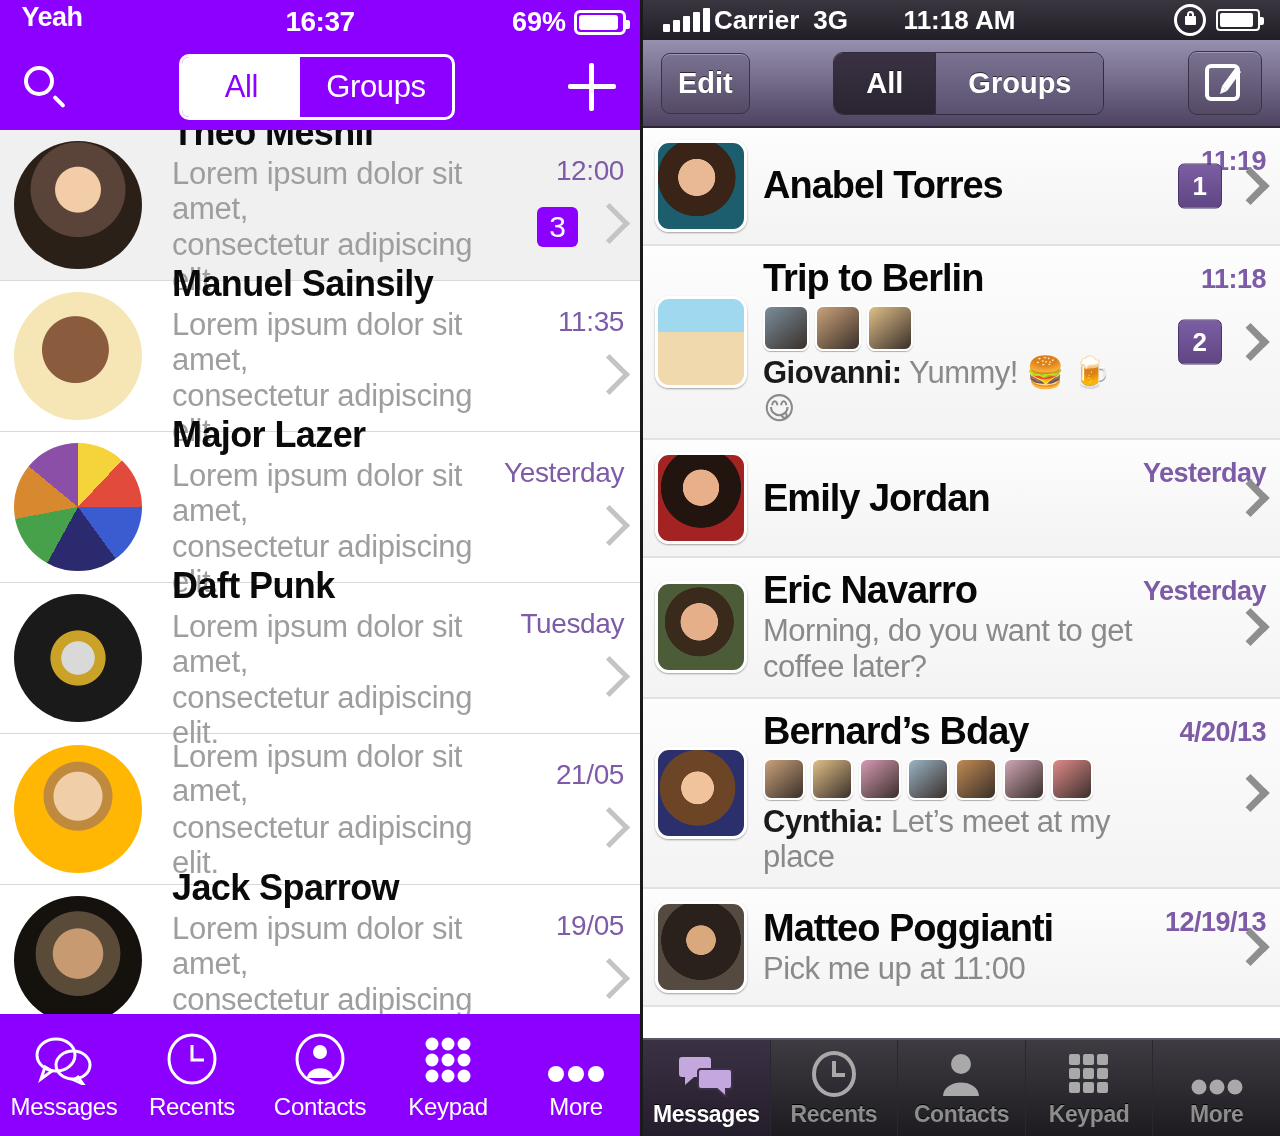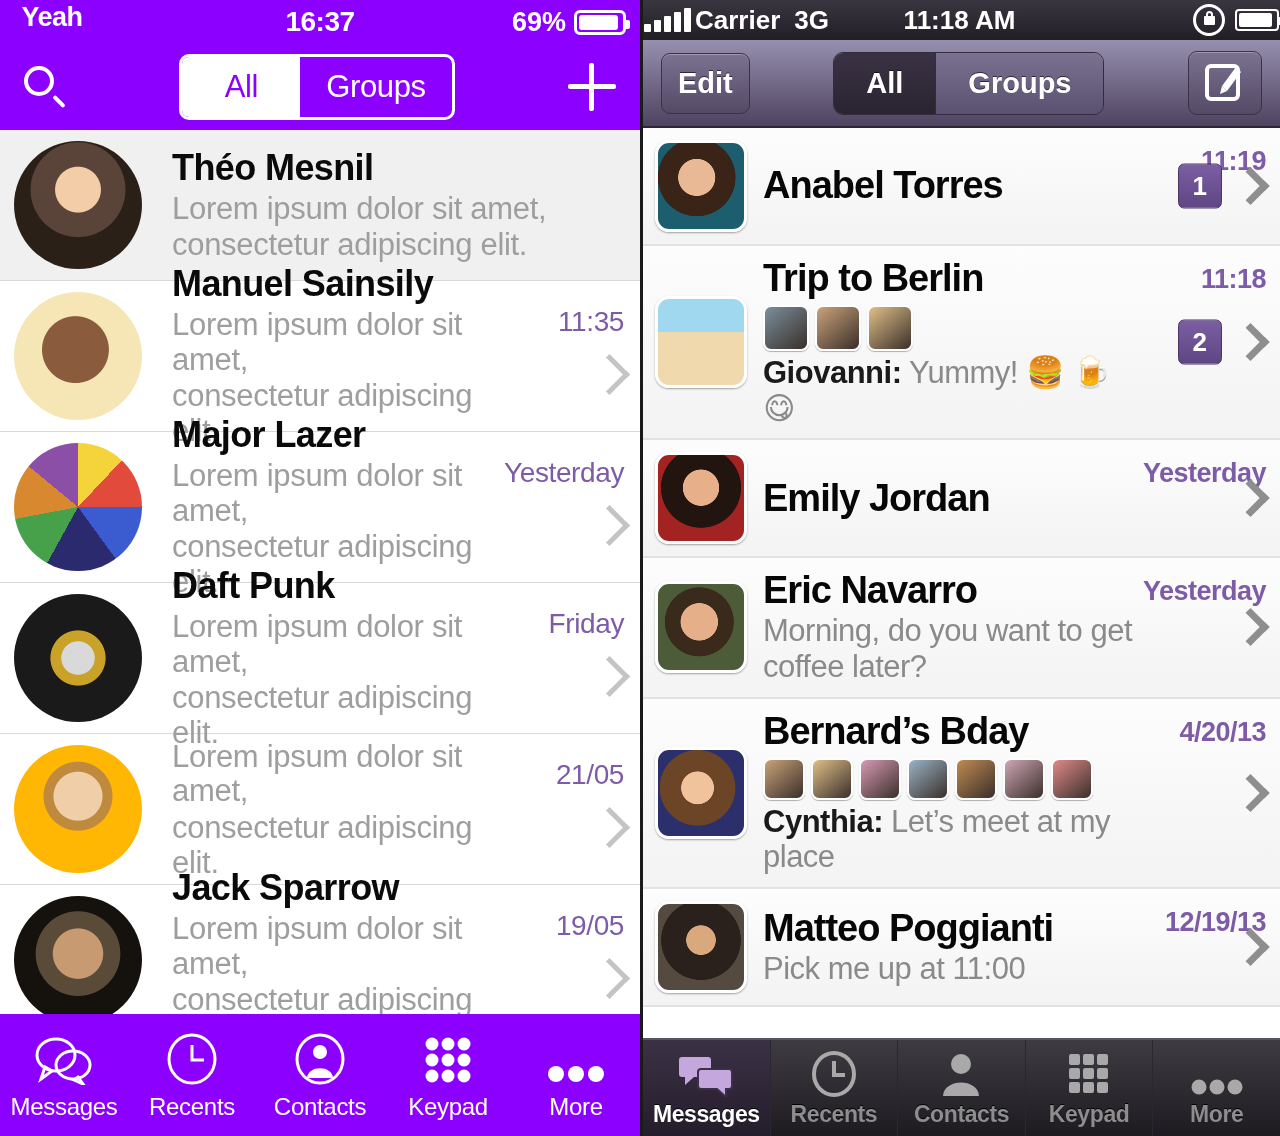--- a/index.html
+++ b/index.html
@@ -50,21 +50,21 @@
   .badge7{position:absolute;right:62px;top:66px;background:#8c00ff;color:#fff;font-size:30px;border-radius:6px;padding:3px 12px;}
   .chev7{position:absolute;right:16px;top:68px;width:24px;height:24px;border-top:5px solid #c4c4c4;border-right:5px solid #c4c4c4;transform:rotate(45deg);}
 
   .ios7-tabbar{position:absolute;bottom:0;left:0;width:640px;height:122px;background:#8c00ff;display:flex;}
   .tab7{flex:1;display:flex;flex-direction:column;align-items:center;justify-content:center;gap:8px;color:#fff;cursor:pointer;}
   .tab7 .lbl{font-size:24px;letter-spacing:-.3px;}
   .ic7{height:56px;display:flex;align-items:flex-end;justify-content:center;position:relative;width:70px;}
 
   
   .ios6{position:relative;width:640px;height:1136px;background:#fff;overflow:hidden;border-left:3px solid #1a1a1a;box-sizing:border-box;}
-  .ios6-statusbar{height:40px;background:linear-gradient(#3a3640,#211e26);color:#fff;display:flex;align-items:center;padding:0 1px;box-sizing:border-box;position:relative;font-size:26px;font-weight:bold;}
+  .ios6-statusbar{height:40px;background:linear-gradient(#3a3640,#211e26);color:#fff;display:flex;align-items:center;padding:0 20px;box-sizing:border-box;position:relative;font-size:26px;font-weight:bold;}
   .bars6{display:flex;align-items:flex-end;gap:3px;height:24px;margin-right:4px;}
   .bars6 i{width:7px;background:#fff;display:block;border-radius:1px;}
   .ios6-clock{position:absolute;left:0;right:4px;text-align:center;font-size:26px;font-weight:bold;}
   .ios6-right{margin-left:auto;display:flex;align-items:center;gap:10px;}
   .lock6{width:32px;height:32px;border:3px solid #fff;border-radius:50%;position:relative;box-sizing:border-box;display:flex;align-items:center;justify-content:center;}
   .lock6 em{width:11px;height:9px;background:#fff;border-radius:1px;position:relative;}
   .lock6 em:before{content:"";position:absolute;left:2px;top:-5px;width:7px;height:6px;border:2px solid #fff;border-bottom:0;border-radius:4px 4px 0 0;box-sizing:border-box;}
   .bat6{width:44px;height:22px;border:2px solid #fff;border-radius:4px;position:relative;box-sizing:border-box;}
   .bat6:after{content:"";position:absolute;right:-6px;top:6px;width:4px;height:8px;background:#fff;border-radius:0 2px 2px 0;}
   .bat6 em{position:absolute;left:2px;top:2px;bottom:2px;width:82%;background:#fff;border-radius:2px;display:block;}
@@ -146,20 +146,25 @@
     </div>
 
     <div class="ios7-list" id="list7">
         <div class="row7 sel">
           <div class="av7" style="background: radial-gradient(circle at 50% 38%, rgb(242, 205, 168) 0px, rgb(242, 205, 168) 22%, rgb(90, 67, 56) 23%, rgb(90, 67, 56) 46%, rgb(43, 32, 24) 47%, rgb(43, 32, 24) 100%);"></div>
           <div class="mid">
             <div class="n7">Théo Mesnil</div>
             <div class="p7">Lorem ipsum dolor sit amet,</div>
             <div class="p7">consectetur adipiscing elit.</div>
           </div>
+          <div class="right">
+            <div class="t7">12:00</div>
+            <div class="badge7">3</div>
+            <div class="chev7"></div>
+          </div>
         </div>
         <div class="row7">
           <div class="av7" style="background: radial-gradient(circle at 48% 45%, rgb(138, 91, 60) 0px, rgb(138, 91, 60) 34%, rgb(246, 230, 181) 35%, rgb(246, 230, 181) 100%);"></div>
           <div class="mid">
             <div class="n7">Manuel Sainsily</div>
             <div class="p7">Lorem ipsum dolor sit amet,</div>
             <div class="p7">consectetur adipiscing elit.</div>
           </div>
           <div class="right">
             <div class="t7">11:35</div>
@@ -179,21 +184,21 @@
           </div>
         </div>
         <div class="row7">
           <div class="av7" style="background: radial-gradient(circle, rgb(217, 217, 217) 0px, rgb(217, 217, 217) 18%, rgb(201, 162, 39) 19%, rgb(201, 162, 39) 30%, rgb(26, 26, 26) 31%, rgb(26, 26, 26) 100%);"></div>
           <div class="mid">
             <div class="n7">Daft Punk</div>
             <div class="p7">Lorem ipsum dolor sit amet,</div>
             <div class="p7">consectetur adipiscing elit.</div>
           </div>
           <div class="right">
-            <div class="t7">Friday</div>
+            <div class="t7">Tuesday</div>
             <div class="chev7"></div>
           </div>
         </div>
         <div class="row7">
           <div class="av7" style="background: radial-gradient(circle at 50% 40%, rgb(240, 207, 168) 0px, rgb(240, 207, 168) 24%, rgb(192, 138, 62) 25%, rgb(192, 138, 62) 34%, rgb(255, 183, 3) 35%, rgb(255, 183, 3) 100%);"></div>
           <div class="mid">
             <div class="p7">Lorem ipsum dolor sit amet,</div>
             <div class="p7">consectetur adipiscing elit.</div>
           </div>
           <div class="right">

